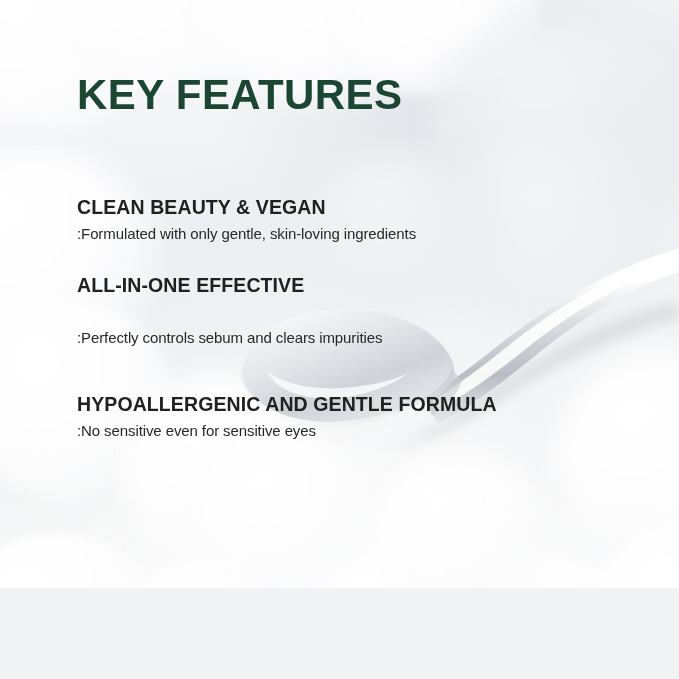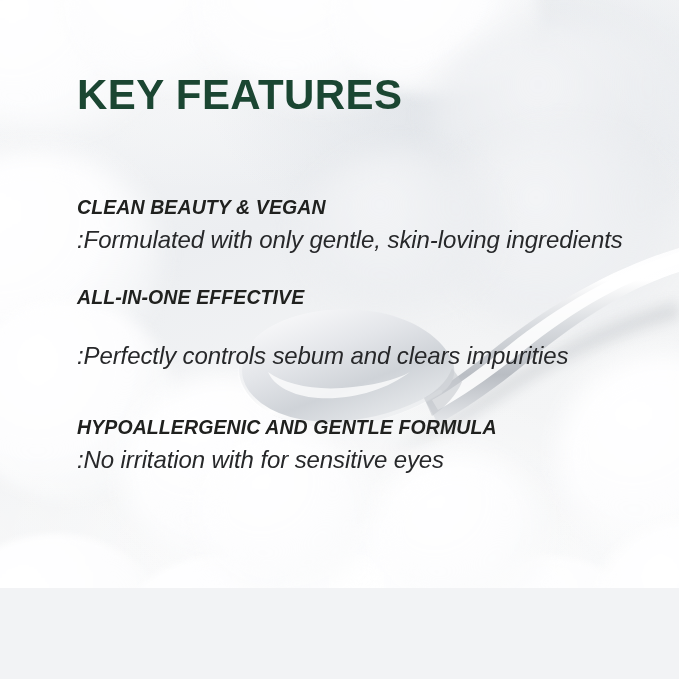--- a/index.html
+++ b/index.html
@@ -115,35 +115,35 @@
     white-space: nowrap;
   }
 
   .feature-list {
     position: absolute;
     left: 77px;
     top: 195px;
     width: 560px;
   }
 
-  .feature-item { margin-bottom: 30px; font-style: italic; }
+  .feature-item { margin-bottom: 30px; }
   .feature-item:last-child { margin-bottom: 0; margin-top: 44px; }
 
   .feature-title {
     font-size: 19.5px;
     font-weight: 700;
     letter-spacing: 0.1px;
     line-height: 1.28;
     color: #20211f;
     white-space: nowrap;
   }
 
   .feature-desc {
     margin-top: 4px;
-    font-size: 24px;
+    font-size: 15px;
     font-weight: 400;
     letter-spacing: -0.1px;
     line-height: 1.3;
     color: #27282a;
     white-space: nowrap;
   }
 </style>
 </head>
 <body>
 
@@ -241,18 +241,18 @@
       <div class="feature-item">
         <div class="feature-title">ALL-IN-ONE EFFECTIVE</div>
       </div>
 
       <div class="feature-item">
         <div class="feature-desc">:Perfectly controls sebum and clears impurities</div>
       </div>
 
       <div class="feature-item">
         <div class="feature-title">HYPOALLERGENIC AND GENTLE FORMULA</div>
-        <div class="feature-desc">:No irritation with for sensitive eyes</div>
+        <div class="feature-desc">:No sensitive even for sensitive eyes</div>
       </div>
 
     </div>
   </div>
 </div>
 
 </body></html>

